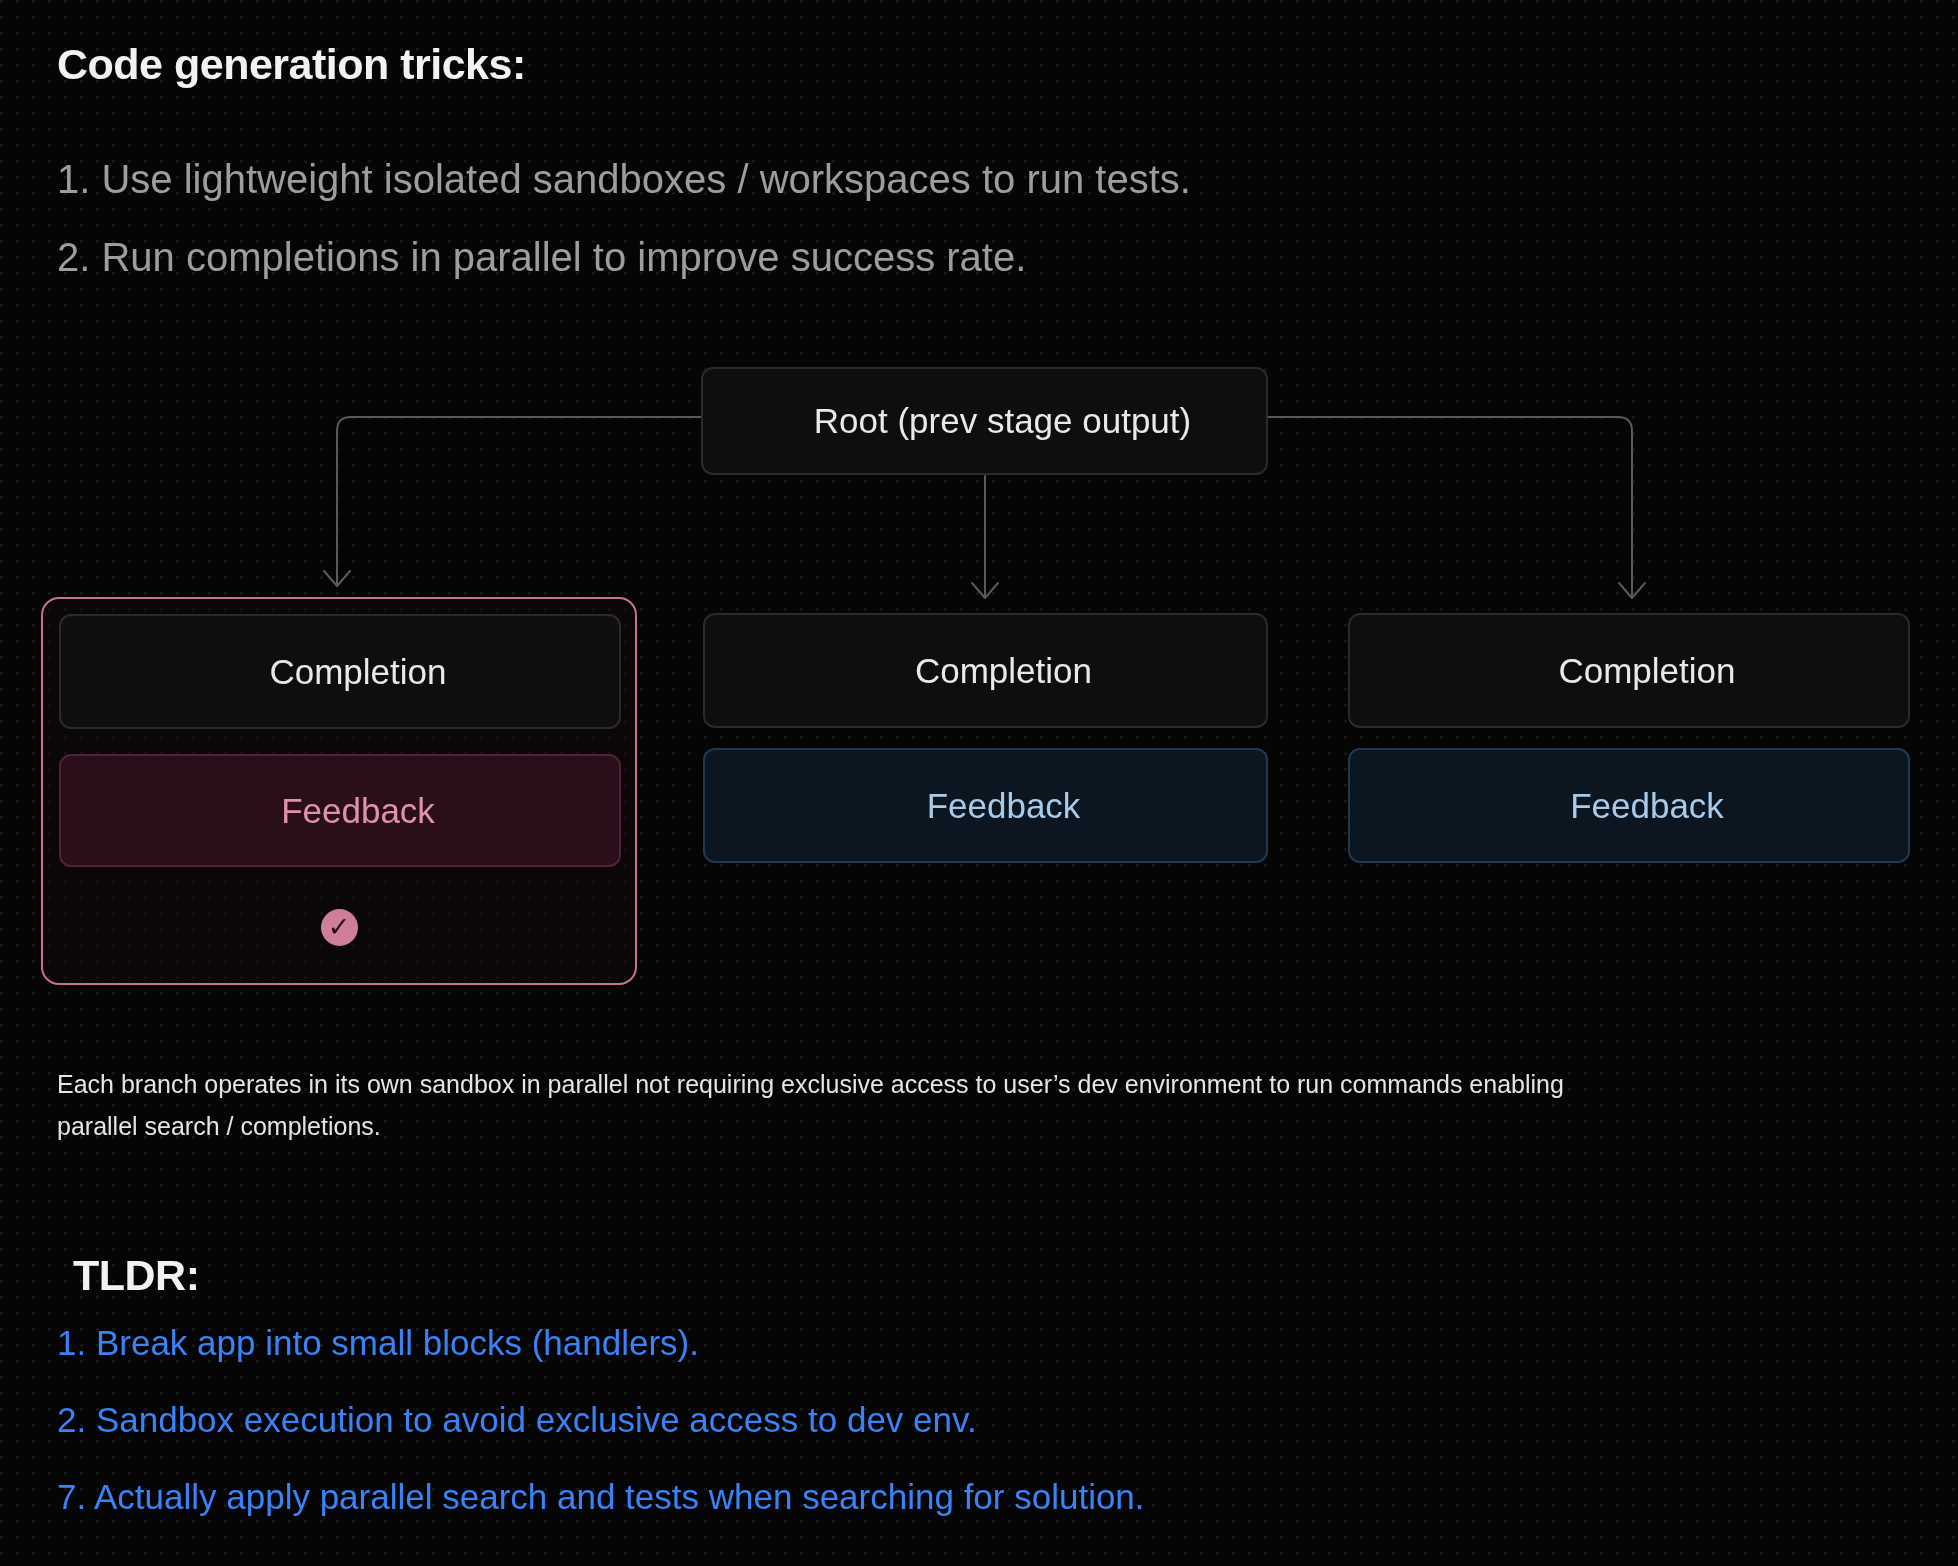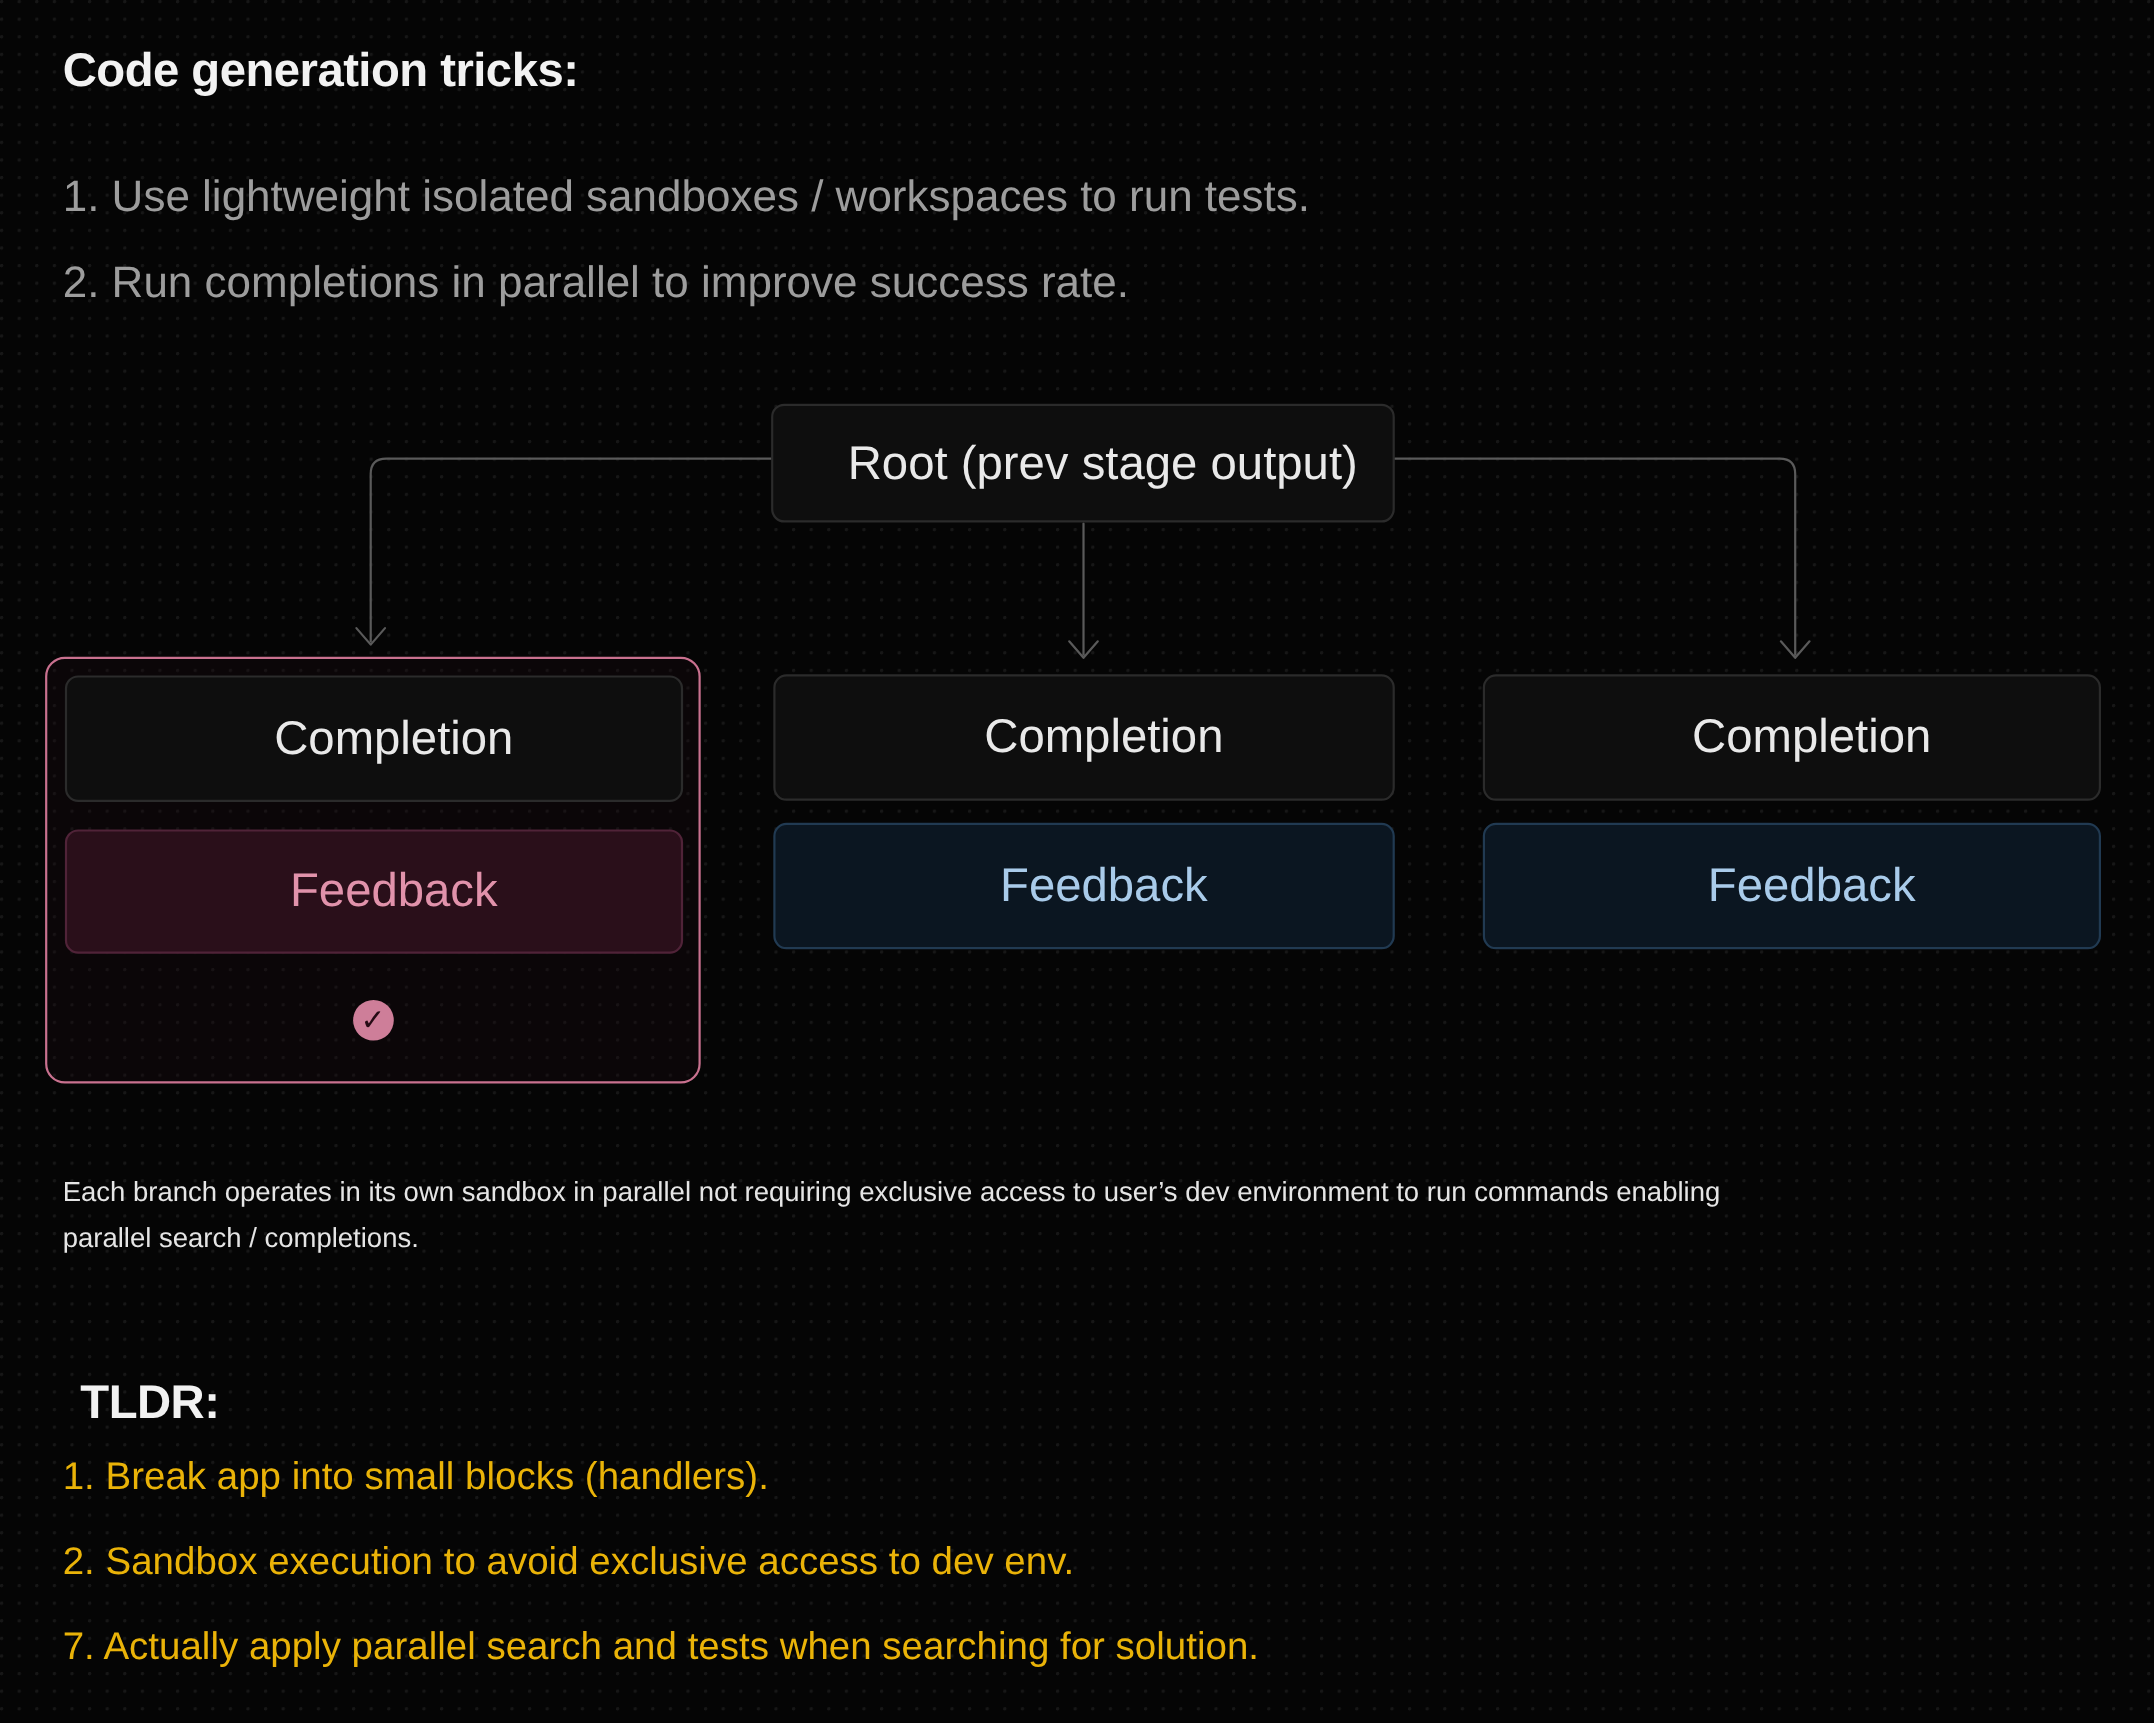--- a/index.html
+++ b/index.html
@@ -56,21 +56,21 @@
 
   .node {
     position: absolute;
     box-sizing: border-box;
     display: flex;
     align-items: center;
     justify-content: center;
     background: #0e0e0e;
     border: 2px solid #2b2b2b;
     border-radius: 12px;
-    font-size: 43px;
+    font-size: 35px;
     color: #e9e9e9;
     white-space: nowrap;
     padding-left: 36px;
   }
 
   .root-node {
     left: 701px;
     top: 367px;
     width: 567px;
     height: 108px;
@@ -157,21 +157,21 @@
     font-size: 43px;
     font-weight: 700;
     letter-spacing: -0.5px;
     color: #f2f2f2;
   }
   .tldr-item {
     position: absolute;
     left: 57px;
     font-size: 35px;
     line-height: 1.2;
-    color: #eab308;
+    color: #3b82f6;
     white-space: nowrap;
   }
   .tldr-item.n1 { top: 1322px; }
   .tldr-item.n2 { top: 1399px; text-align: center; }
   .tldr-item.n3 { top: 1476px; }
 </style>
 </head>
 <body>
 
 <h1 class="page-title">Code generation tricks:</h1>

